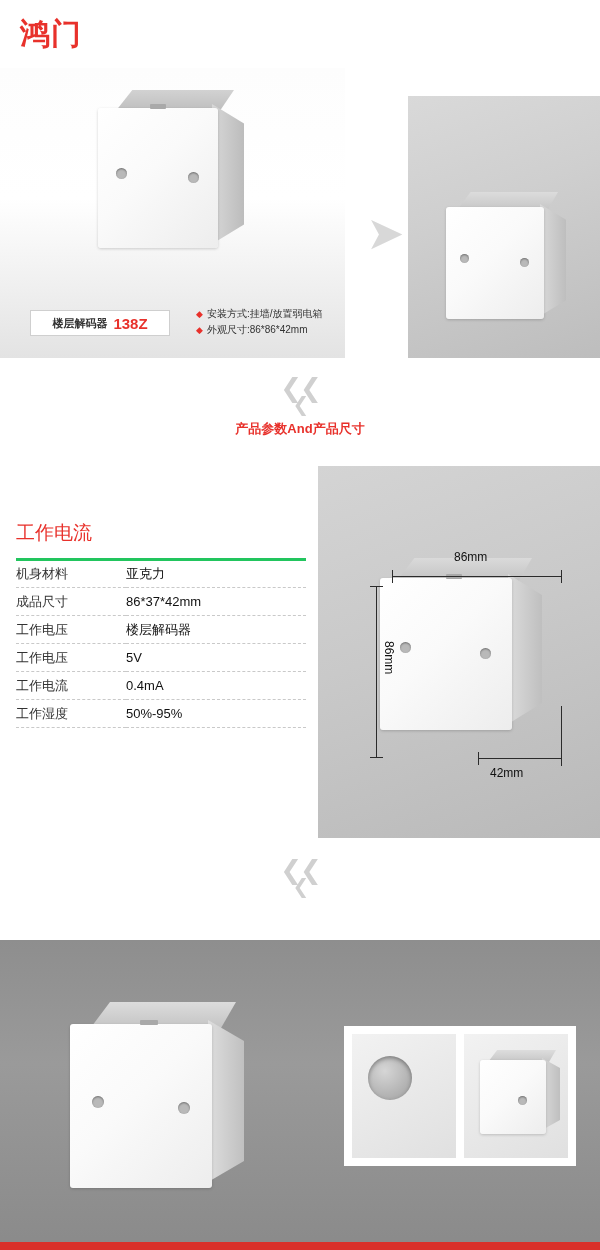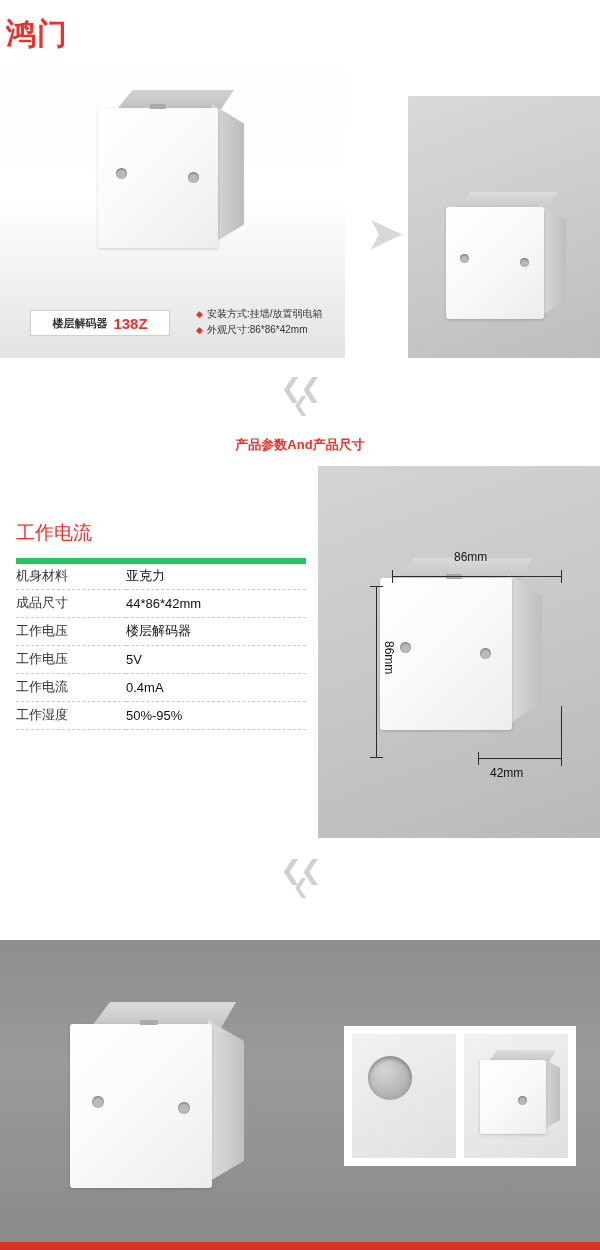--- a/index.html
+++ b/index.html
@@ -21,21 +21,21 @@
   }
 
   
   .header {
     position: absolute;
     top: 0; left: 0;
     width: 596px;
     height: 68px;
     display: flex;
     align-items: center;
-    padding-left: 6px;
+    padding-left: 20px;
     box-sizing: border-box;
   }
   .brand-mark {
     font-size: 30px;
     font-weight: bold;
     color: #e8312b;
     letter-spacing: 1px;
     font-family: "DejaVu Sans", sans-serif;
     line-height: 1;
     white-space: nowrap;
@@ -215,21 +215,21 @@
   }
   .chev {
     color: #d0d0d0;
     font-size: 26px;
     line-height: 16px;
     letter-spacing: -2px;
     font-family: "DejaVu Sans", sans-serif;
   }
   .chev.small { font-size: 20px; }
   .divider-caption {
-    margin-top: 24px;
+    margin-top: 8px;
     font-size: 13px;
     font-weight: bold;
     color: #e8312b;
   }
 
   
   .params {
     position: absolute;
     top: 520px; left: 16px;
     width: 300px;
@@ -247,21 +247,21 @@
   table.spec tr { height: 28px; }
   table.spec td {
     border-bottom: 1px dashed #c9c9c9;
     font-size: 13px;
     color: #222222;
     padding: 2px 0;
     vertical-align: middle;
   }
   table.spec td.k { width: 110px; color: #333333; }
   table.spec td.v { color: #111111; }
-  table.spec tr:first-child td { border-top: 6px solid #22c55e; font-family: Liberation Serif, serif; }
+  table.spec tr:first-child td { border-top: 3px solid #22c55e; font-family: Liberation Serif, serif; }
 
   
   .dim-photo {
     position: absolute;
     top: 466px; left: 318px;
     width: 282px; height: 372px;
     background: linear-gradient(160deg, #d4d4d4 0%, #c9c9c9 45%, #b9b9b9 100%);
     overflow: hidden;
   }
   #dim-device { top: 92px; left: 52px; width: 190px; height: 200px; }
@@ -417,21 +417,21 @@
   <div class="params">
     <div class="params-title">工作电流</div>
     <table class="spec">
       <tbody>
         <tr>
           <td class="k">机身材料</td>
           <td class="v">亚克力</td>
         </tr>
         <tr>
           <td class="k">成品尺寸</td>
-          <td class="v">44*86*42mm</td>
+          <td class="v">86*37*42mm</td>
         </tr>
         <tr>
           <td class="k">工作电压</td>
           <td class="v">楼层解码器</td>
         </tr>
         <tr>
           <td class="k">工作电压</td>
           <td class="v">5V</td>
         </tr>
         <tr>

